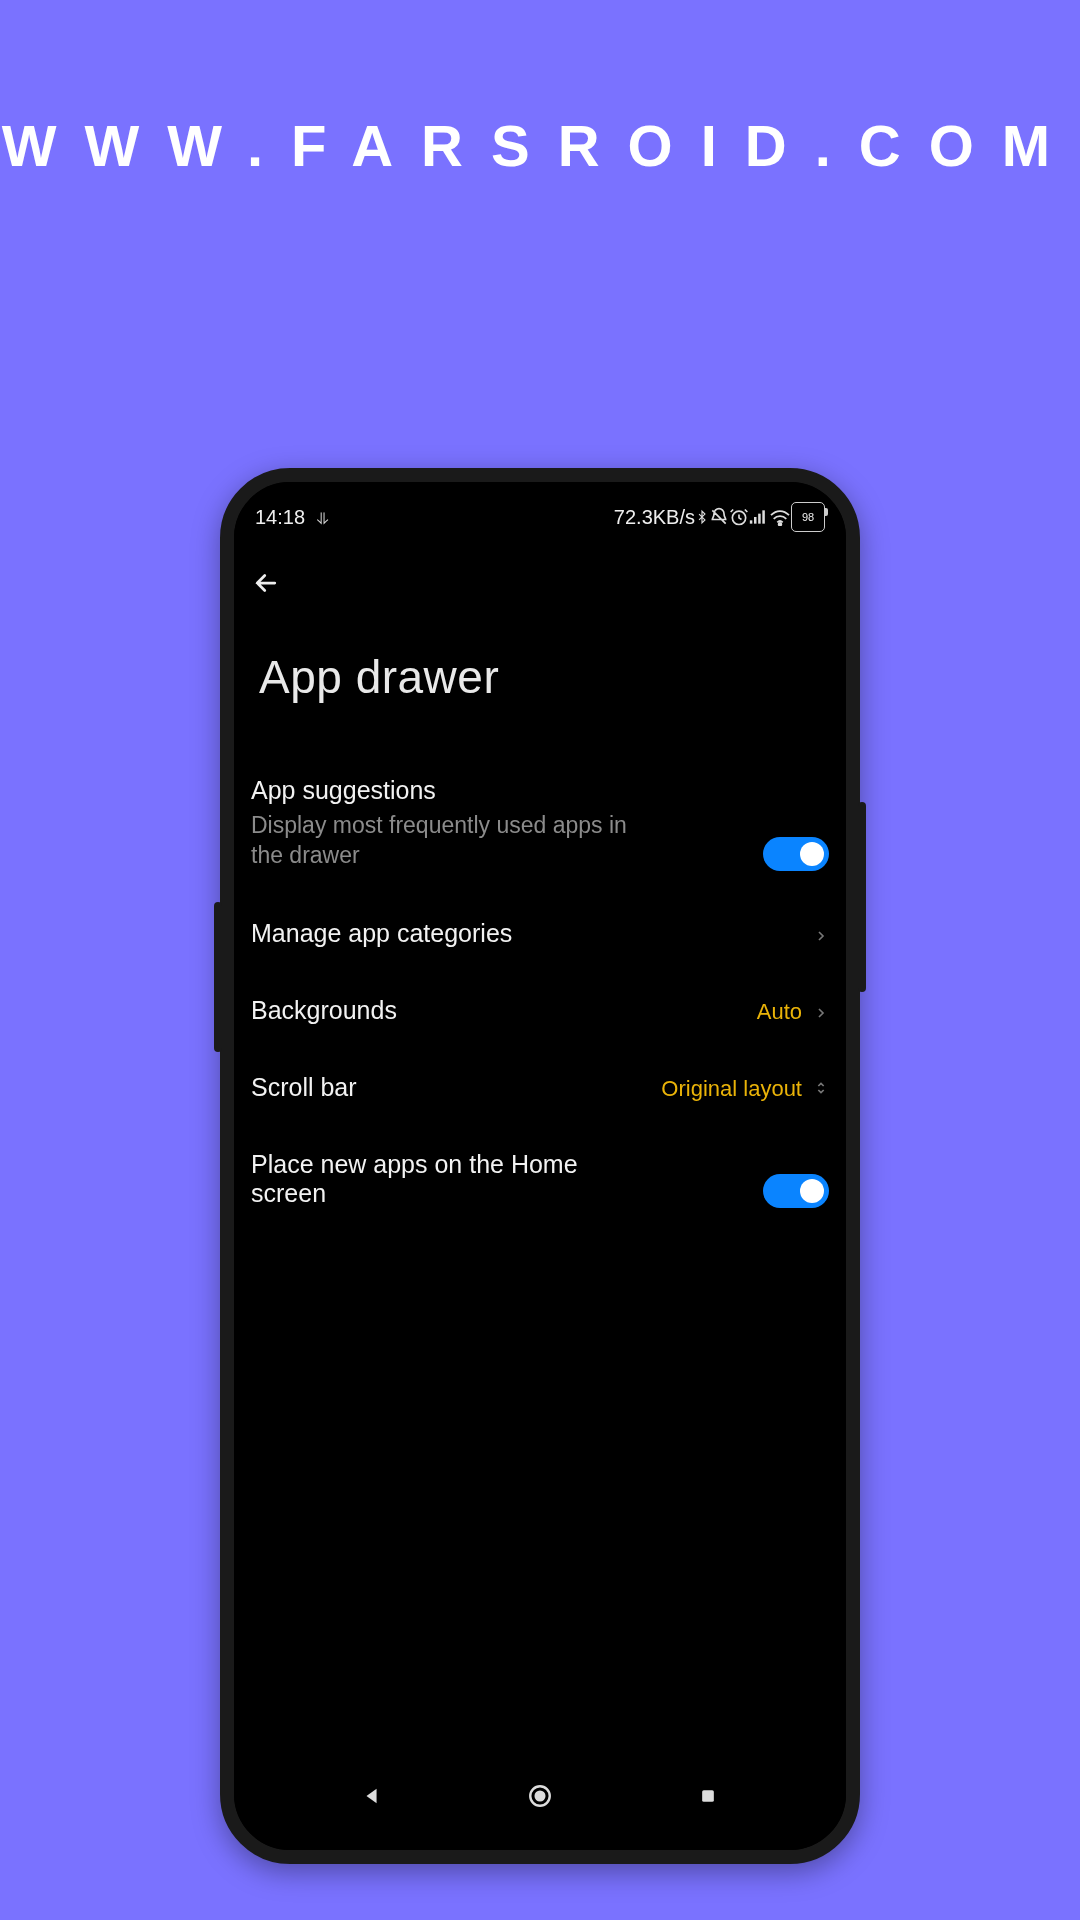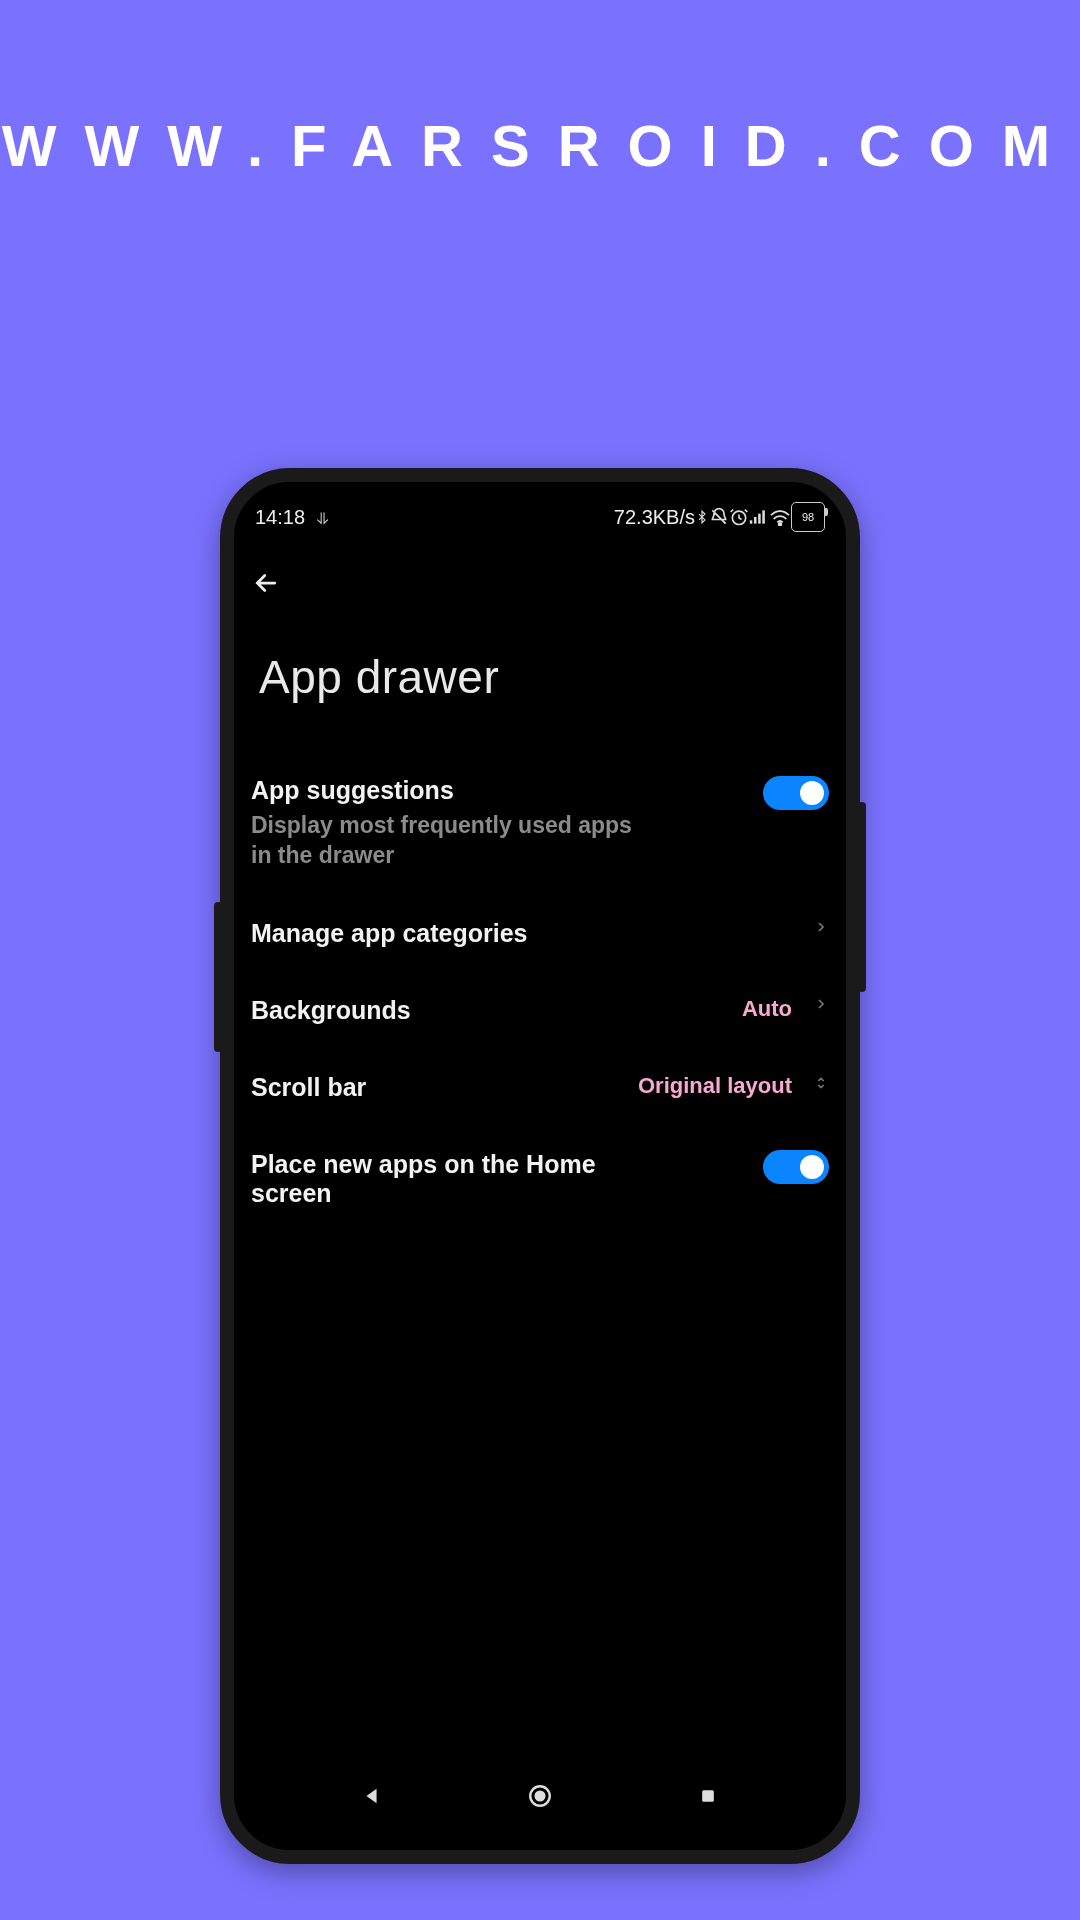--- a/index.html
+++ b/index.html
@@ -58,25 +58,25 @@
     position:relative;
   }
   .batt::after { content:""; position:absolute; right:-4px; top:5px; width:3px; height:8px; background:#ccc; border-radius:0 2px 2px 0;}
   .anchor-icon { font-size:16px; margin-left:6px; opacity:.9;}
   
   .back-row { height:58px; display:flex; align-items:center; margin-top:10px;}
   .back-arrow { color:#eee; }
   
   .page-title { font-size:46px; font-weight:300; color:#e9e9e9; margin:36px 0 48px 8px; letter-spacing:.5px;}
   
-  .row { display:flex; align-items:flex-start; justify-content:space-between; padding:24px 0;font-weight:bold; }
+  .row { display:flex; align-items:flex-end; justify-content:space-between; padding:24px 0; }
   .row .txt { flex:1; padding-right:22px; }
   .row .title { font-size:25px; color:#f2f2f2; }
   .row .sub { font-size:23px; color:#8b8b8b; margin-top:6px; line-height:1.3; max-width:390px;}
-  .row .val { font-size:22px; color:#f9a8d4; margin-right:21px;}
+  .row .val { font-size:22px; color:#eab308; margin-right:11px;}
   .chev, .updown { color:#777; }
   .toggle {
     width:66px; height:34px; background:#0a84ff; border-radius:18px; position:relative;
     flex-shrink:0;
   }
   .toggle::after { content:""; position:absolute; right:5px; top:5px; width:24px; height:24px; background:#fff; border-radius:50%; }
   
   .navbar {
     position:absolute; bottom:26px; left:0; right:0; height:56px;
     display:flex; align-items:center; justify-content:space-evenly;

